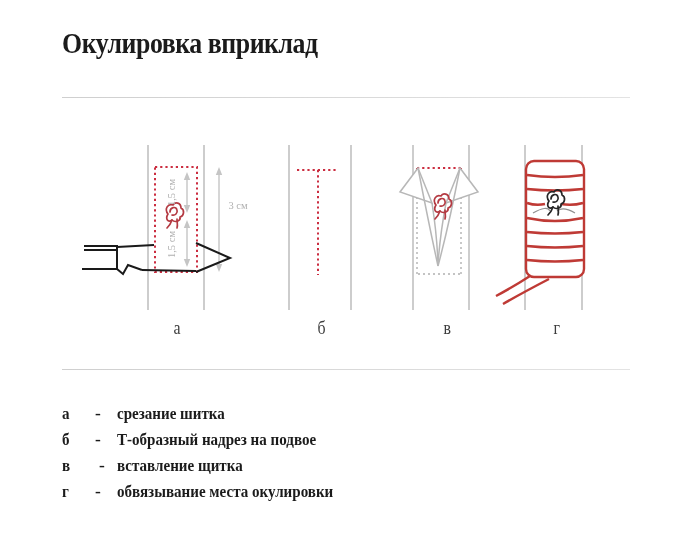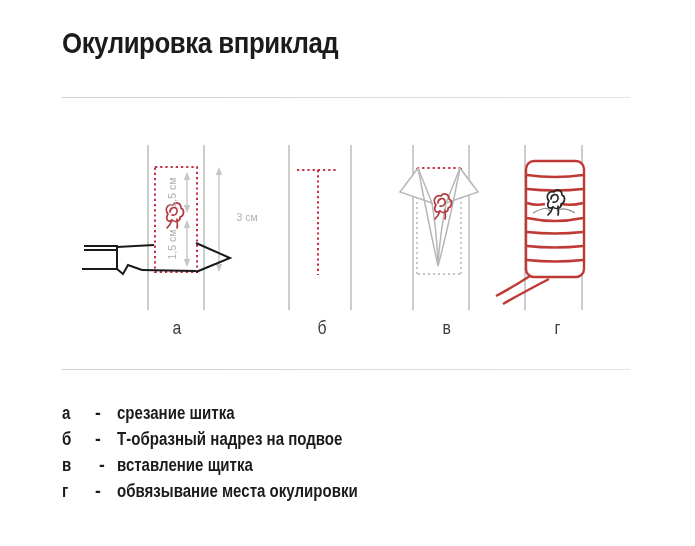--- a/index.html
+++ b/index.html
@@ -1,18 +1,18 @@
 <!DOCTYPE html>
 <html><head>
 <meta charset="utf-8">
 <style>
   html,body{margin:0;padding:0;background:#ffffff;}
   .page{
     position:relative;width:695px;height:546px;background:#ffffff;overflow:hidden;
-    font-family:Liberation Sans, sans-serif;color:#1b1b1b;
+    font-family:Liberation Serif, serif;color:#1b1b1b;
   }
   .abs{position:absolute;}
   .cond{display:inline-block;transform:scaleX(0.86);transform-origin:0 50%;white-space:nowrap;}
   .condc{display:inline-block;transform:scaleX(0.88);transform-origin:50% 50%;white-space:nowrap;}
   .title{left:62px;top:26px;font-size:30px;font-weight:bold;letter-spacing:-0.5px;}
   .rule{left:62px;width:568px;height:1px;background:linear-gradient(to right,#cfcfcf,#e3e3e3);}
   .rule-top{top:97px;}
   .rule-bottom{top:369px;}
   .fig-svg{left:0;top:0;}
   .measure{font-size:10.5px;color:#b0b0b0;text-align:center;}
@@ -120,21 +120,21 @@
     </g>
     <g stroke="#8f8f8f" stroke-width="1.2" fill="none">
       <path d="M533,213 Q547,205 550,211"></path>
       <path d="M557,211 Q563,206 575,213"></path>
     </g>
     <use href="#bud" x="0" y="0" transform="translate(554,199)" stroke="#262626" stroke-width="1.7"></use>
   </svg>
 
   <div class="abs measure measure-rot" style="top:186px;">1,5 см</div>
   <div class="abs measure measure-rot" style="top:238px;">1,5 см</div>
-  <div class="abs measure" style="left:222px;top:211px;width:32px;margin-left:9px;">3 см</div>
+  <div class="abs measure" style="left:222px;top:200px;width:32px;">3 см</div>
 
   <div class="abs step-label" style="left:166px;"><span class="condc">а</span></div>
   <div class="abs step-label" style="left:311px;"><span class="condc">б</span></div>
   <div class="abs step-label" style="left:436px;"><span class="condc">в</span></div>
   <div class="abs step-label" style="left:546px;"><span class="condc">г</span></div>
 
   <div class="abs lrow" style="top:403px;">
     <span class="lletter cond">а</span>
     <span class="ldash">-</span>
     <span class="ltext cond">срезание шитка</span>

